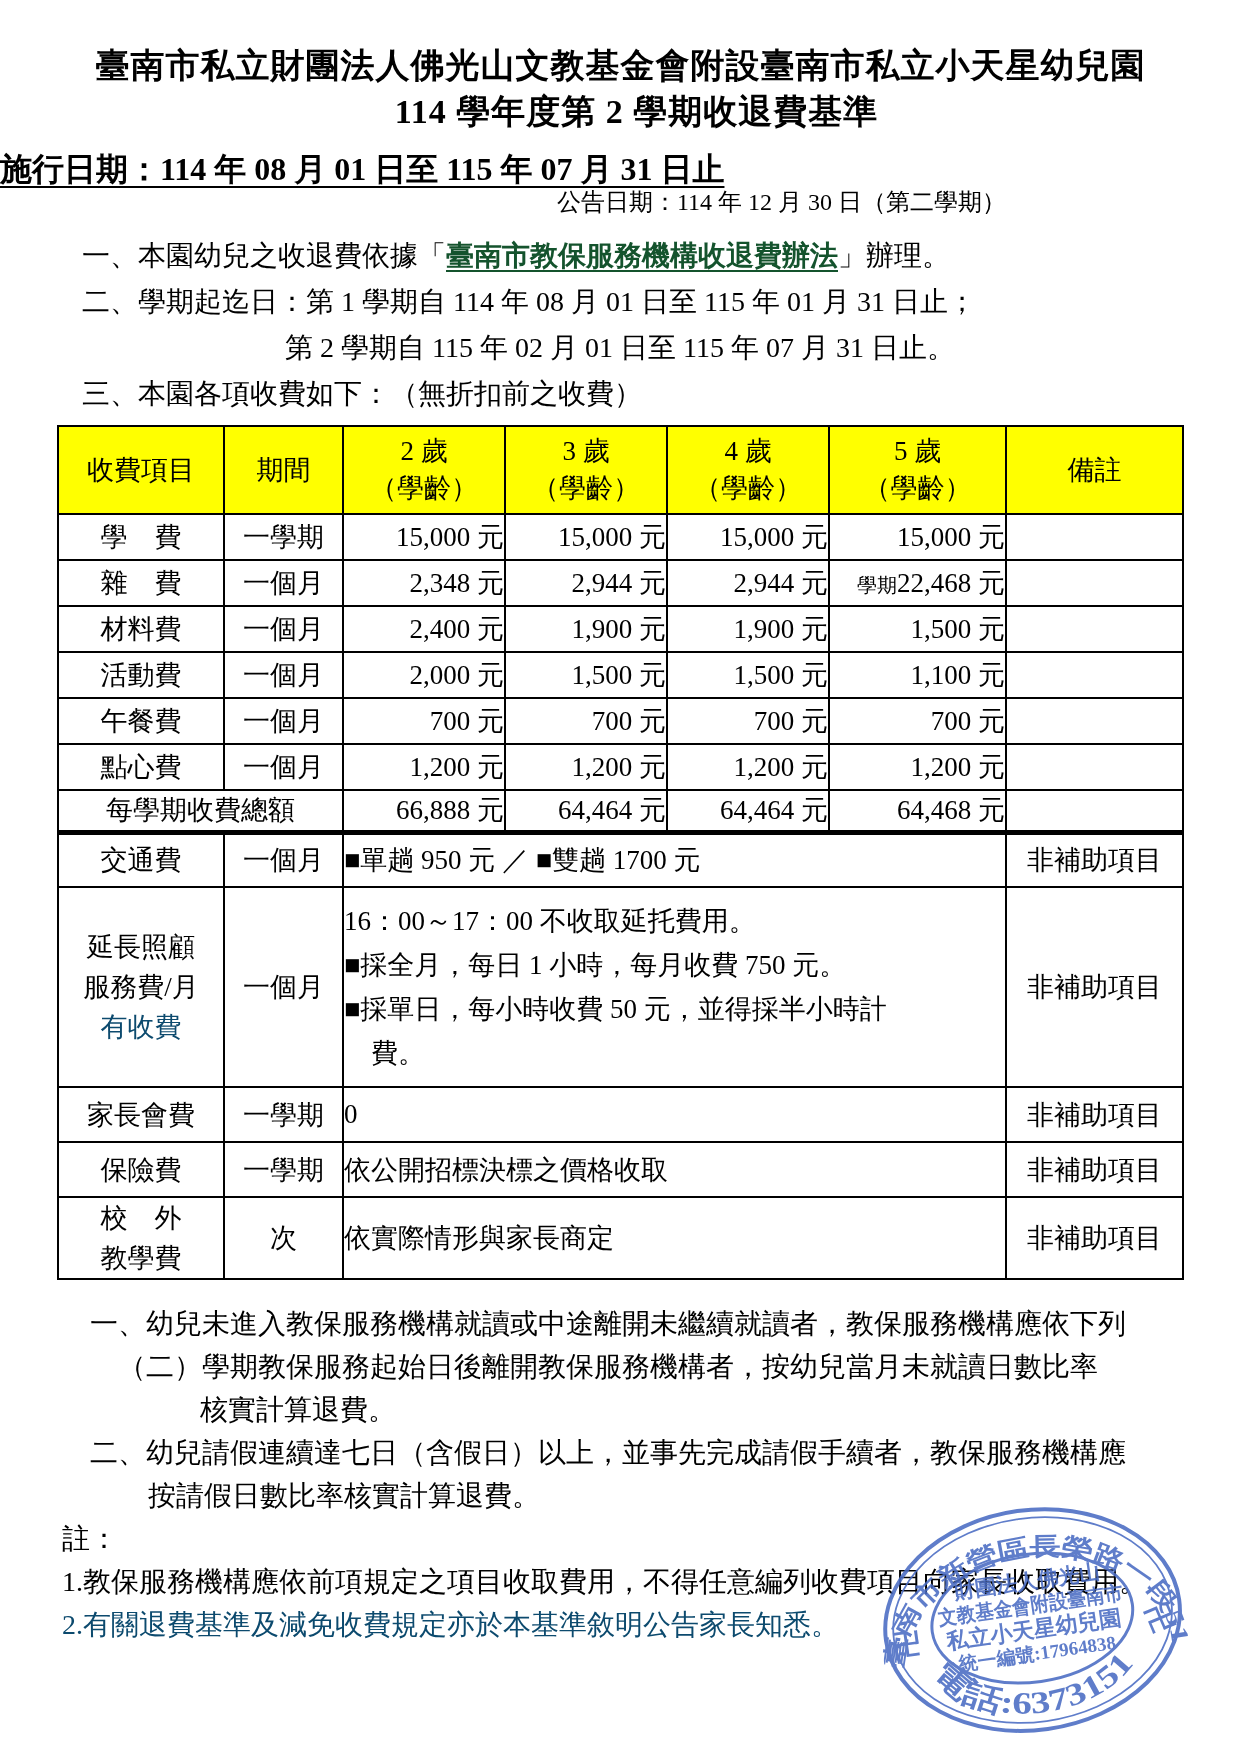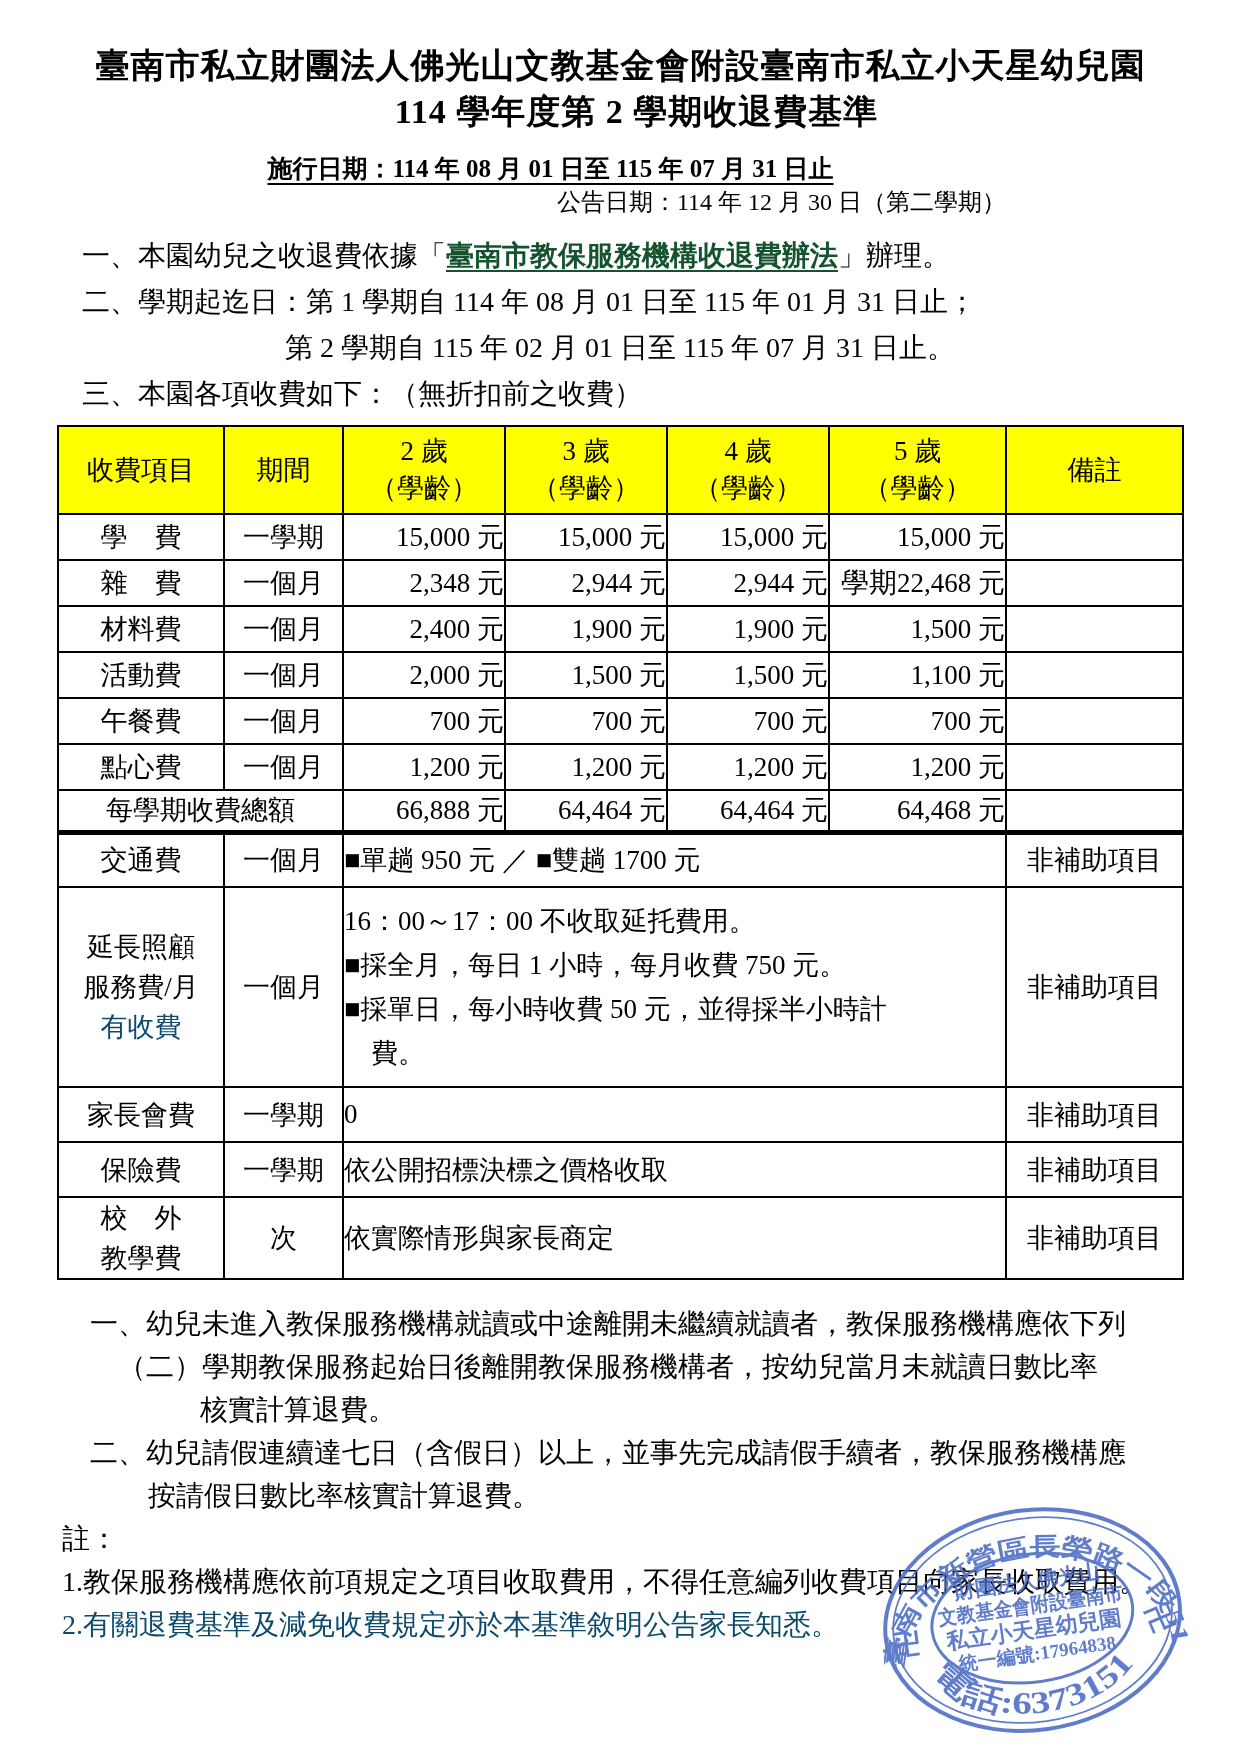--- a/index.html
+++ b/index.html
@@ -4,38 +4,38 @@
 <style>
   * { box-sizing: border-box; }
   html,body { margin:0; padding:0; }
   body {
     width:1241px; height:1755px; background:#ffffff; position:relative;
     font-family:"Liberation Serif","DejaVu Serif",serif;
     color:#000;
   }
   .title1 { margin-top:44px; text-align:center; font-size:34px; font-weight:bold; line-height:44px; letter-spacing:1px;}
   .title2 { text-align:center; font-size:34px; font-weight:bold; line-height:48px; letter-spacing:1px;padding-left:32px;}
-  .exec-date { margin-top:16px; margin-right:140px; text-align:center; font-size:25px; font-weight:bold;
+  .exec-date { margin-top:16px; margin-right:140px; text-align:left; font-size:32px; font-weight:bold;
                line-height:34px;}
   .exec-date span { text-decoration:underline; text-underline-offset:6px; text-decoration-thickness:2px;}
   .announce-date { margin-right:235px; text-align:right; font-size:24px; line-height:33px;}
   .intro { margin-top:14px; font-size:28px; line-height:46px;}
   .intro .ln  { margin-left:82px; }
   .intro .ln2 { margin-left:285px; }
   .red-link { color:#14532d; font-weight:bold; text-decoration:underline; text-underline-offset:5px; }
 
   table.fee { border-collapse:collapse; margin:8px 0 0 57px; width:1125px; table-layout:fixed;
               font-size:27px; }
   table.fee th, table.fee td { border:2px solid #000; padding:0; }
   table.fee thead th { background:#ffff00; font-weight:normal; height:88px; text-align:center; line-height:37px;}
   td.c   { text-align:center; }
   td.num { text-align:right; padding-right:26px; }
   tr.r   { height:46px;margin-left:41px; }
   tr.total { height:42px; }
-  .sm { font-size:28px; }
+  .sm { font-size:20px; }
   tr.sep td { border-top:5px solid #000; }
   tr.sec-s { height:55px;margin-left:28px; }
   tr.sec-ext { height:200px; }
   tr.sec-last { height:78px; }
   td.content { text-align:left; padding-left:14px; }
   td.content-multi { text-align:left; padding:6px 8px 6px 14px; vertical-align:middle;}
   td.content-multi div { line-height:44px; }
   .red { color:#0c4a6e; font-weight:normal; }
   td.itemcell div { line-height:40px; text-align:center; }
 

